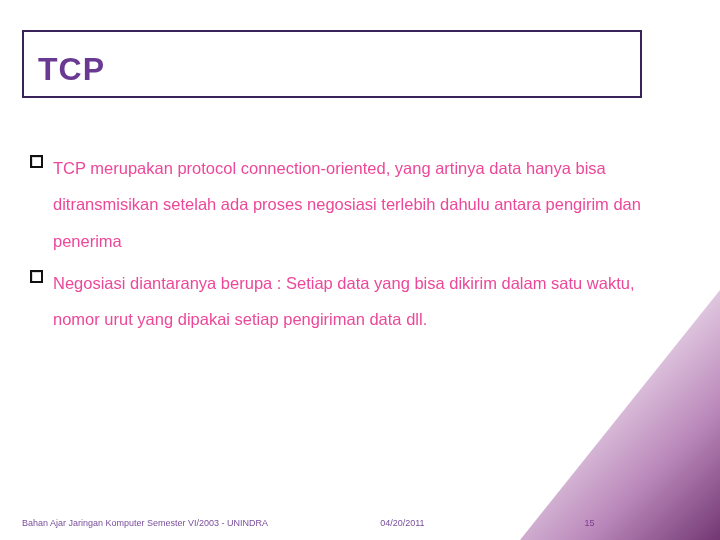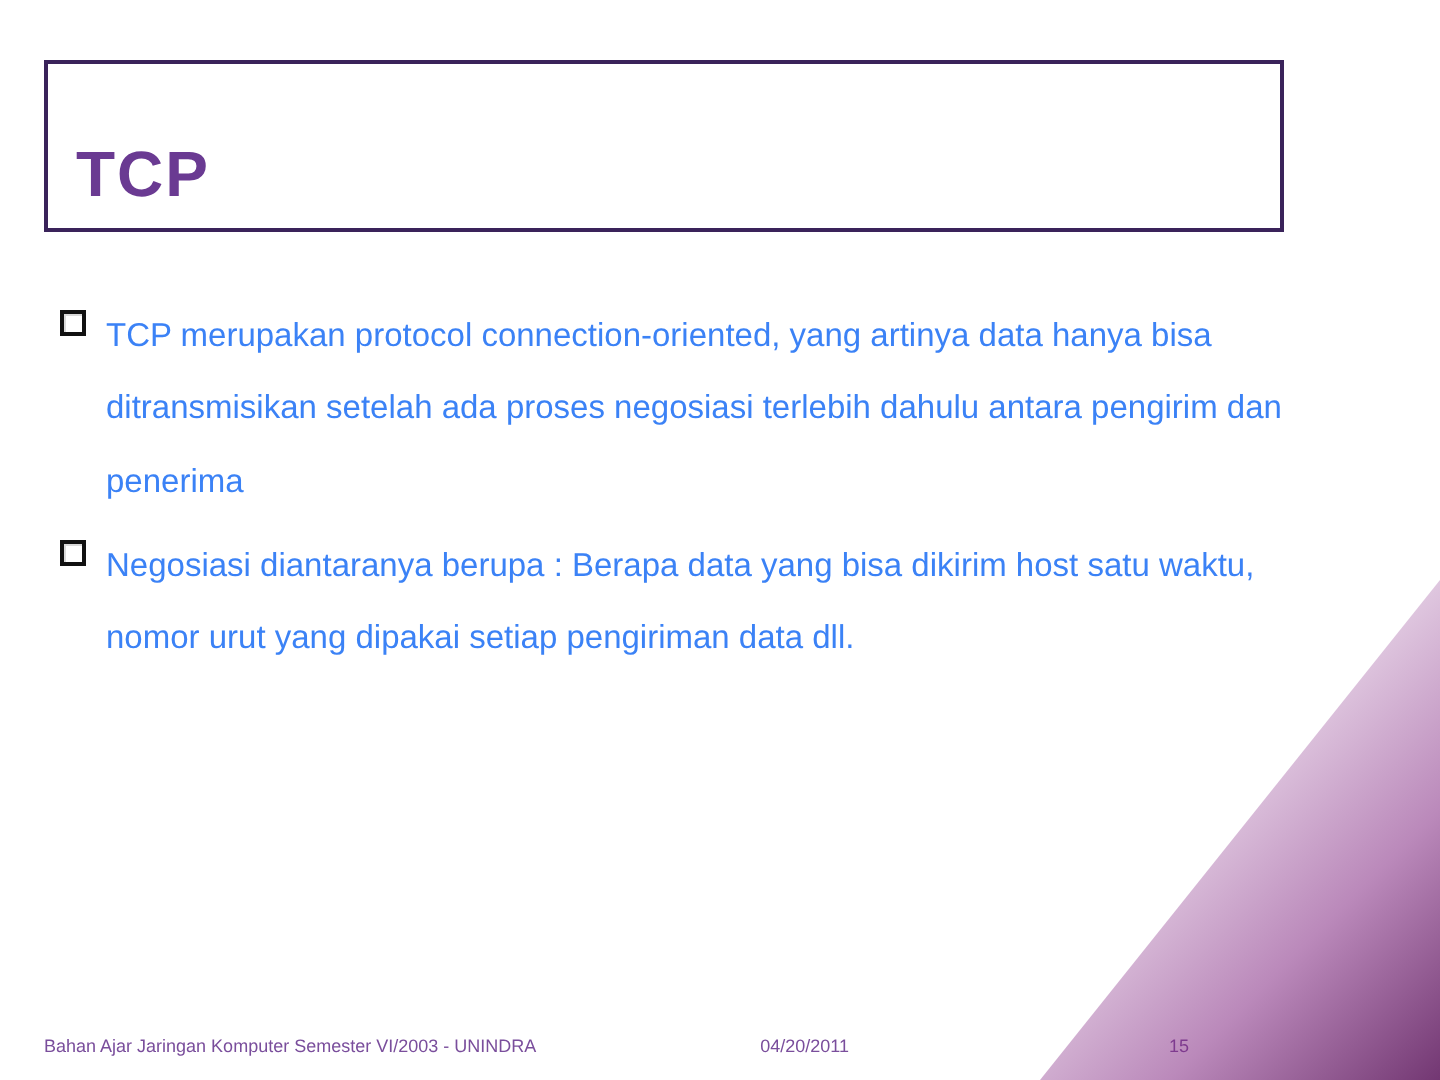--- a/index.html
+++ b/index.html
@@ -19,21 +19,21 @@
     height: 250px;
     background: linear-gradient(135deg, rgba(255,255,255,0) 0%, rgba(180,110,180,0.15) 30%, rgba(130,40,130,0.55) 70%, rgba(90,20,90,0.85) 100%);
     clip-path: polygon(100% 0%, 100% 100%, 0% 100%);
     pointer-events: none;
   }
   .title-box {
     position: absolute;
     top: 30px;
     left: 22px;
     width: 620px;
-    height: 86px;
+    height: 68px;
     border: 2px solid #3a235a;
     background: #fff;
     display: flex;
     align-items: flex-end;
     padding: 16px 14px 8px 14px;
   }
   .title-text {
     font-family: "Trebuchet MS", Arial, sans-serif;
     font-size: 32px;
     font-weight: bold;
@@ -55,21 +55,21 @@
     width: 13px;
     height: 13px;
     border: 2px solid #111;
     margin-top: 5px;
     margin-right: 10px;
     flex-shrink: 0;
     box-shadow: inset 1px 1px 0 rgba(0,0,0,0.15);
   }
   .bullet-text {
     font-size: 16.5px;
-    color: #3b82f6;
+    color: #ec4899;
     line-height: 2.2;
   }
   .footer {
     position: absolute;
     bottom: 12px;
     left: 22px;
     width: 676px;
     display: flex;
     align-items: center;
     font-size: 9px;
@@ -86,21 +86,21 @@
   <span class="title-text">TCP</span>
 </div>
 
 <div class="content">
   <div class="bullet-item">
     <div class="bullet-mark"></div>
     <div class="bullet-text">TCP merupakan protocol connection-oriented, yang artinya data hanya bisa ditransmisikan setelah ada proses negosiasi terlebih dahulu antara pengirim dan penerima</div>
   </div>
   <div class="bullet-item">
     <div class="bullet-mark"></div>
-    <div class="bullet-text">Negosiasi diantaranya berupa : Berapa data yang bisa dikirim host satu waktu, nomor urut yang dipakai setiap pengiriman data dll.</div>
+    <div class="bullet-text">Negosiasi diantaranya berupa : Setiap data yang bisa dikirim dalam satu waktu, nomor urut yang dipakai setiap pengiriman data dll.</div>
   </div>
 </div>
 
 <div class="footer">
   <span class="footer-left">Bahan Ajar Jaringan Komputer Semester VI/2003 - UNINDRA</span>
   <span class="footer-center">04/20/2011</span>
   <span class="footer-right">15</span>
 </div>
 
 <div class="corner-gradient"></div>

